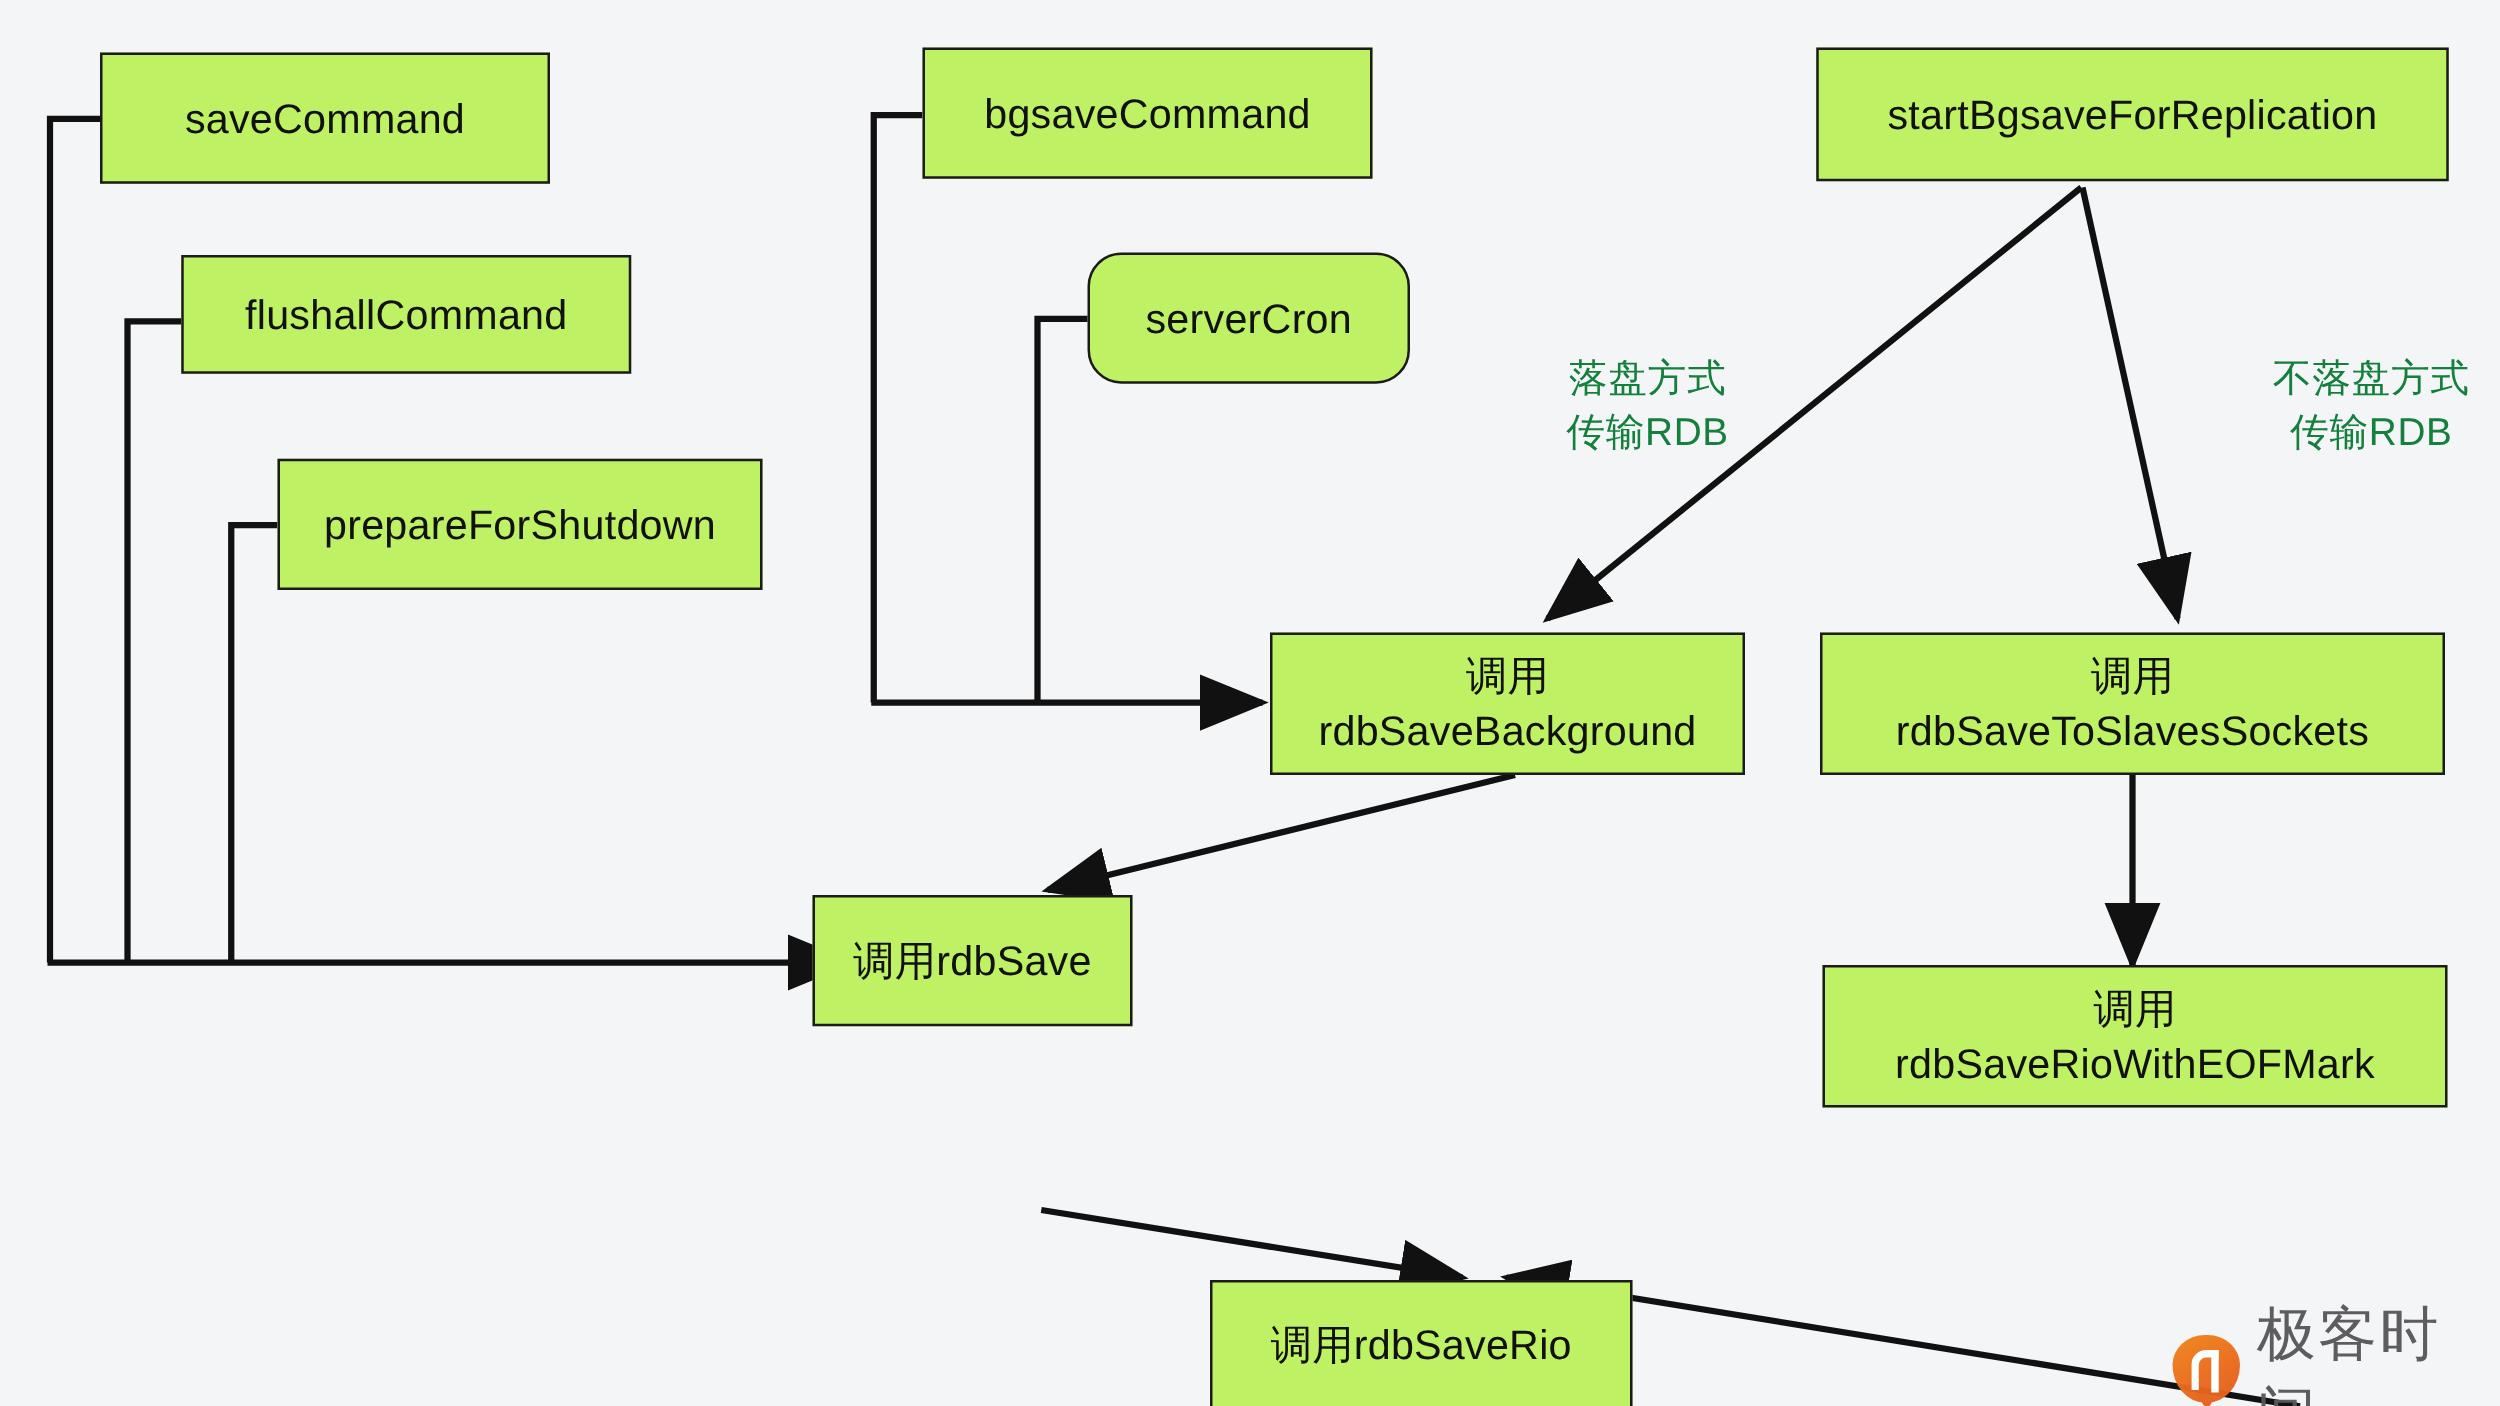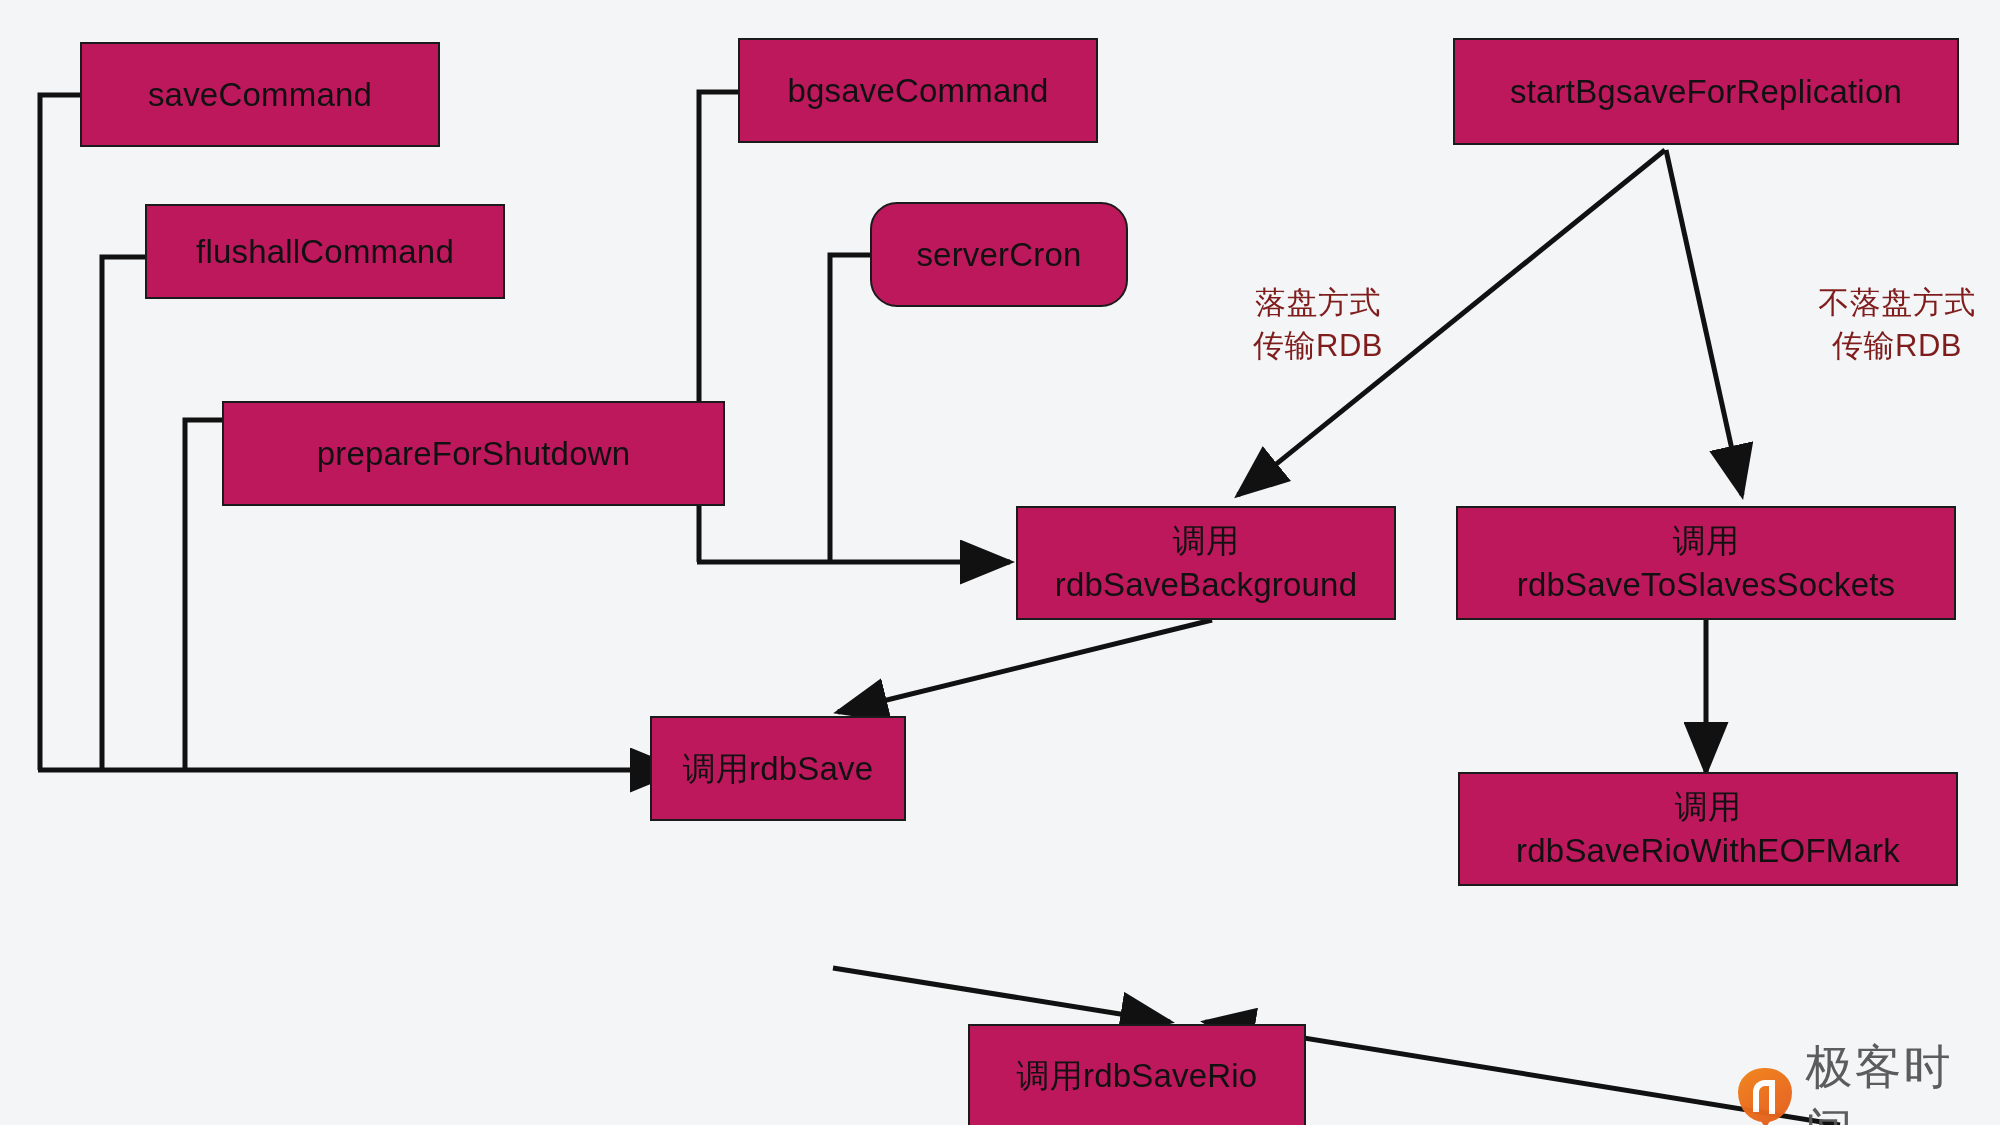--- a/index.html
+++ b/index.html
@@ -19,36 +19,36 @@
     position: absolute;
     left: 0;
     top: 0;
     width: 2000px;
     height: 1125px;
     pointer-events: none;
   }
   .node {
     position: absolute;
     box-sizing: border-box;
-    background: #be185d;
+    background: #bef264;
     border: 2px solid #1b1b1b;
     display: flex;
     align-items: center;
     justify-content: center;
     text-align: center;
     color: #111111;
     font-size: 33px;
     line-height: 1.32;
     letter-spacing: 0.2px;
     white-space: pre-line;
     padding: 0 6px;
   }
   .edge-label {
     position: absolute;
-    color: #7f1d1d;
+    color: #15803d;
     font-size: 31px;
     line-height: 1.38;
     text-align: center;
     white-space: pre-line;
     letter-spacing: 0.5px;
   }
   #watermark {
     position: absolute;
     display: flex;
     align-items: center;
@@ -142,21 +142,21 @@
   </svg>
 
   <div class="node" style="left:80px; top:42px; width:360px; height:105px;">
     <span>saveCommand</span>
   </div>
 
   <div class="node" style="left:145px; top:204px; width:360px; height:95px;">
     <span>flushallCommand</span>
   </div>
 
-  <div class="node" style="left:222px; top:367px; width:503px; height:105px;margin-top:34px;">
+  <div class="node" style="left:222px; top:367px; width:388px; height:105px;">
     <span>prepareForShutdown</span>
   </div>
 
   <div class="node" style="left:738px; top:38px; width:360px; height:105px;">
     <span>bgsaveCommand</span>
   </div>
 
   <div class="node" style="left:870px; top:202px; width:258px; height:105px;border-radius:27px;">
     <span>serverCron</span>
   </div>

